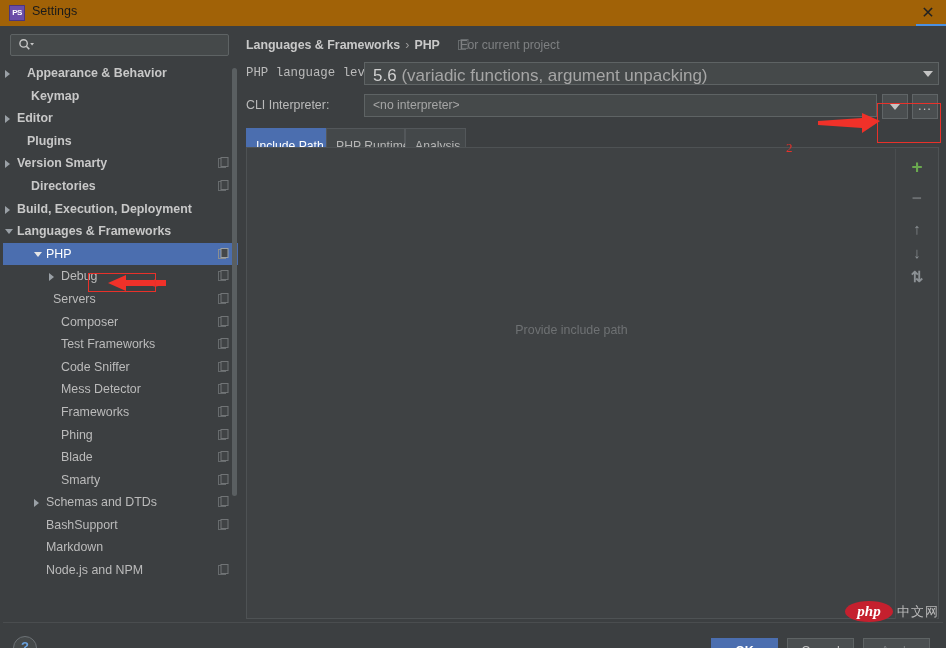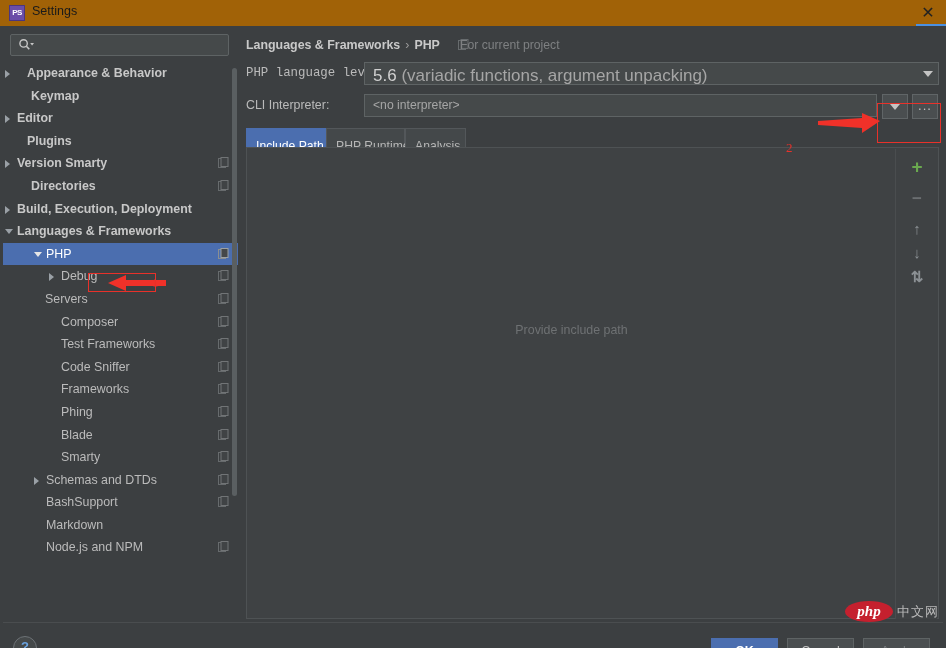--- a/index.html
+++ b/index.html
@@ -428,21 +428,21 @@
           </div>
           <div class="trow">
             <span class="arrow closed" style="left: 46px;"></span>
             <span class="label" style="left: 58px;">Debug</span>
             <svg class="pjicon" viewBox="0 0 11 12">
               <rect x="0.5" y="1.5" width="7" height="9" fill="none" stroke="#8b8f91" stroke-width="1"></rect>
               <rect x="3" y="0.5" width="7" height="9" fill="#45484a" stroke="#9da1a3" stroke-width="1"></rect>
             </svg>
           </div>
           <div class="trow">
-            <span class="label" style="left: 42px;">Servers</span>
+            <span class="label" style="left: 50px;">Servers</span>
             <svg class="pjicon" viewBox="0 0 11 12">
               <rect x="0.5" y="1.5" width="7" height="9" fill="none" stroke="#8b8f91" stroke-width="1"></rect>
               <rect x="3" y="0.5" width="7" height="9" fill="#45484a" stroke="#9da1a3" stroke-width="1"></rect>
             </svg>
           </div>
           <div class="trow">
             <span class="label" style="left: 58px;">Composer</span>
             <svg class="pjicon" viewBox="0 0 11 12">
               <rect x="0.5" y="1.5" width="7" height="9" fill="none" stroke="#8b8f91" stroke-width="1"></rect>
               <rect x="3" y="0.5" width="7" height="9" fill="#45484a" stroke="#9da1a3" stroke-width="1"></rect>
@@ -450,20 +450,27 @@
           </div>
           <div class="trow">
             <span class="label" style="left: 58px;">Test Frameworks</span>
             <svg class="pjicon" viewBox="0 0 11 12">
               <rect x="0.5" y="1.5" width="7" height="9" fill="none" stroke="#8b8f91" stroke-width="1"></rect>
               <rect x="3" y="0.5" width="7" height="9" fill="#45484a" stroke="#9da1a3" stroke-width="1"></rect>
             </svg>
           </div>
           <div class="trow">
             <span class="label" style="left: 58px;">Code Sniffer</span>
+            <svg class="pjicon" viewBox="0 0 11 12">
+              <rect x="0.5" y="1.5" width="7" height="9" fill="none" stroke="#8b8f91" stroke-width="1"></rect>
+              <rect x="3" y="0.5" width="7" height="9" fill="#45484a" stroke="#9da1a3" stroke-width="1"></rect>
+            </svg>
+          </div>
+          <div class="trow">
+            <span class="label" style="left: 58px;">Mess Detector</span>
             <svg class="pjicon" viewBox="0 0 11 12">
               <rect x="0.5" y="1.5" width="7" height="9" fill="none" stroke="#8b8f91" stroke-width="1"></rect>
               <rect x="3" y="0.5" width="7" height="9" fill="#45484a" stroke="#9da1a3" stroke-width="1"></rect>
             </svg>
           </div>
           <div class="trow">
             <span class="label" style="left: 58px;">Frameworks</span>
             <svg class="pjicon" viewBox="0 0 11 12">
               <rect x="0.5" y="1.5" width="7" height="9" fill="none" stroke="#8b8f91" stroke-width="1"></rect>
               <rect x="3" y="0.5" width="7" height="9" fill="#45484a" stroke="#9da1a3" stroke-width="1"></rect>

